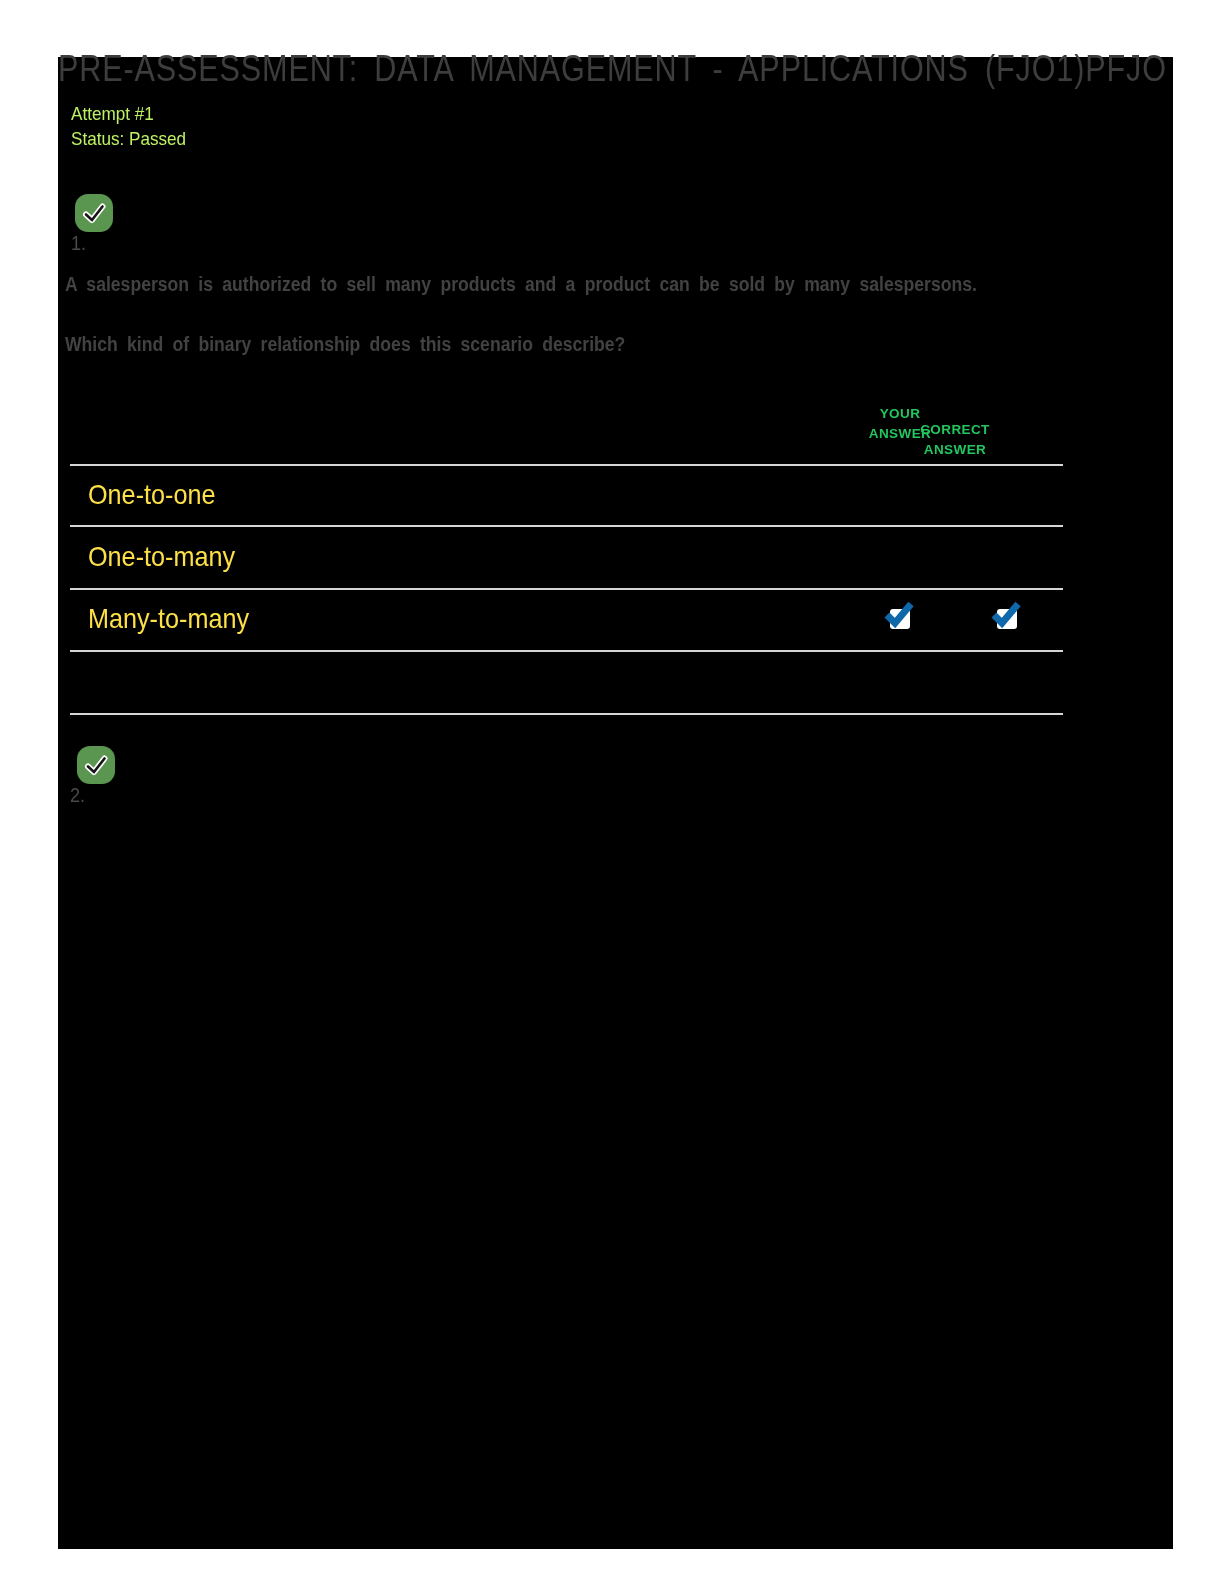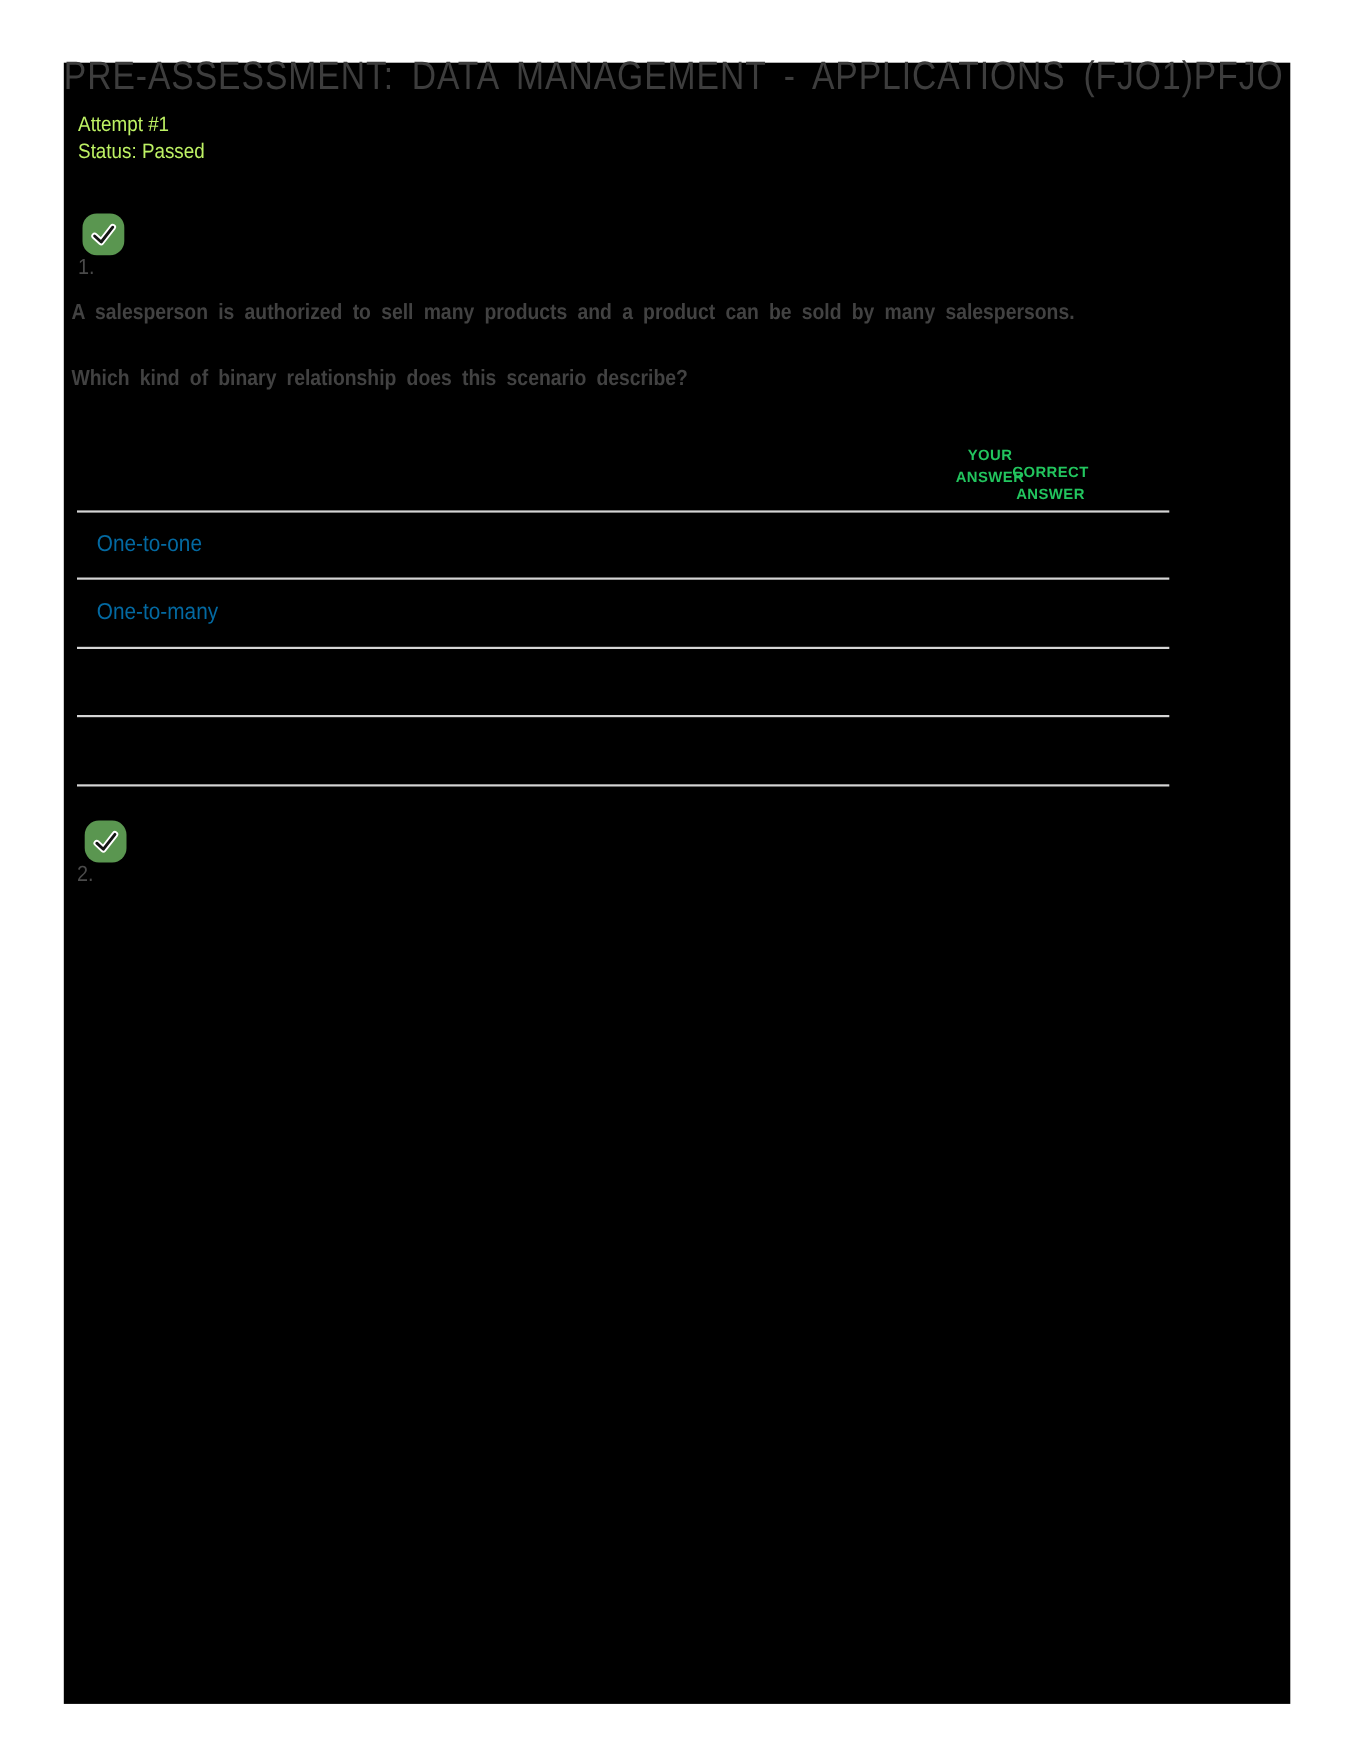--- a/index.html
+++ b/index.html
@@ -76,22 +76,22 @@
   #correct-answer-header { left:855px; width:84px;margin-top:16px; }
 
   .table-line {
     left:12px; width:993px; height:0;
     border-top:2px solid #d5d5d5;
   }
 
   .answer-row { left:12px; width:993px; }
   .row-label {
     position:absolute; left:18px; top:0; bottom:0;
-    font-size:21px;
-    color:#0369a1;
+    font-size:28px;
+    color:#fde047;
     white-space:nowrap;
     display:flex; align-items:center;
   }
   .answer-cell {
     position:absolute;
     width:20px; height:20px;
     top:50%; margin-top:-10px;
   }
   .answer-cell.your    { left:820px; }  
   .answer-cell.correct { left:927px; }  
@@ -139,20 +139,35 @@
 
     <div class="abs answer-row" style="top:468px;height:63px">
       <span class="row-label">
           <span class="narrow">One-to-many</span>
         </span>
       <span class="answer-cell your"></span>
       <span class="answer-cell correct"></span>
     </div>
     <div class="abs table-line" style="top:531px"></div>
 
+    <div class="abs answer-row" style="top:531px;height:62px">
+      <span class="row-label">
+          <span class="narrow">Many-to-many</span>
+        </span>
+      <span class="answer-cell your checked">
+          <svg width="30" height="28" viewBox="0 0 30 28">
+            <path d="M3 14 L11 22 L27 3" fill="none" stroke="#0e68a9" stroke-width="7"></path>
+          </svg>
+        </span>
+      <span class="answer-cell correct checked">
+          <svg width="30" height="28" viewBox="0 0 30 28">
+            <path d="M3 14 L11 22 L27 3" fill="none" stroke="#0e68a9" stroke-width="7"></path>
+          </svg>
+        </span>
+    </div>
     <div class="abs table-line" style="top:593px"></div>
 
     <div class="abs answer-row" style="top:593px;height:63px">
       <span class="answer-cell your"></span>
       <span class="answer-cell correct"></span>
     </div>
     <div class="abs table-line" style="top:656px"></div>
 
     <div class="abs result-icon" id="q2-icon">
       <svg width="38" height="38" viewBox="0 0 38 38">

